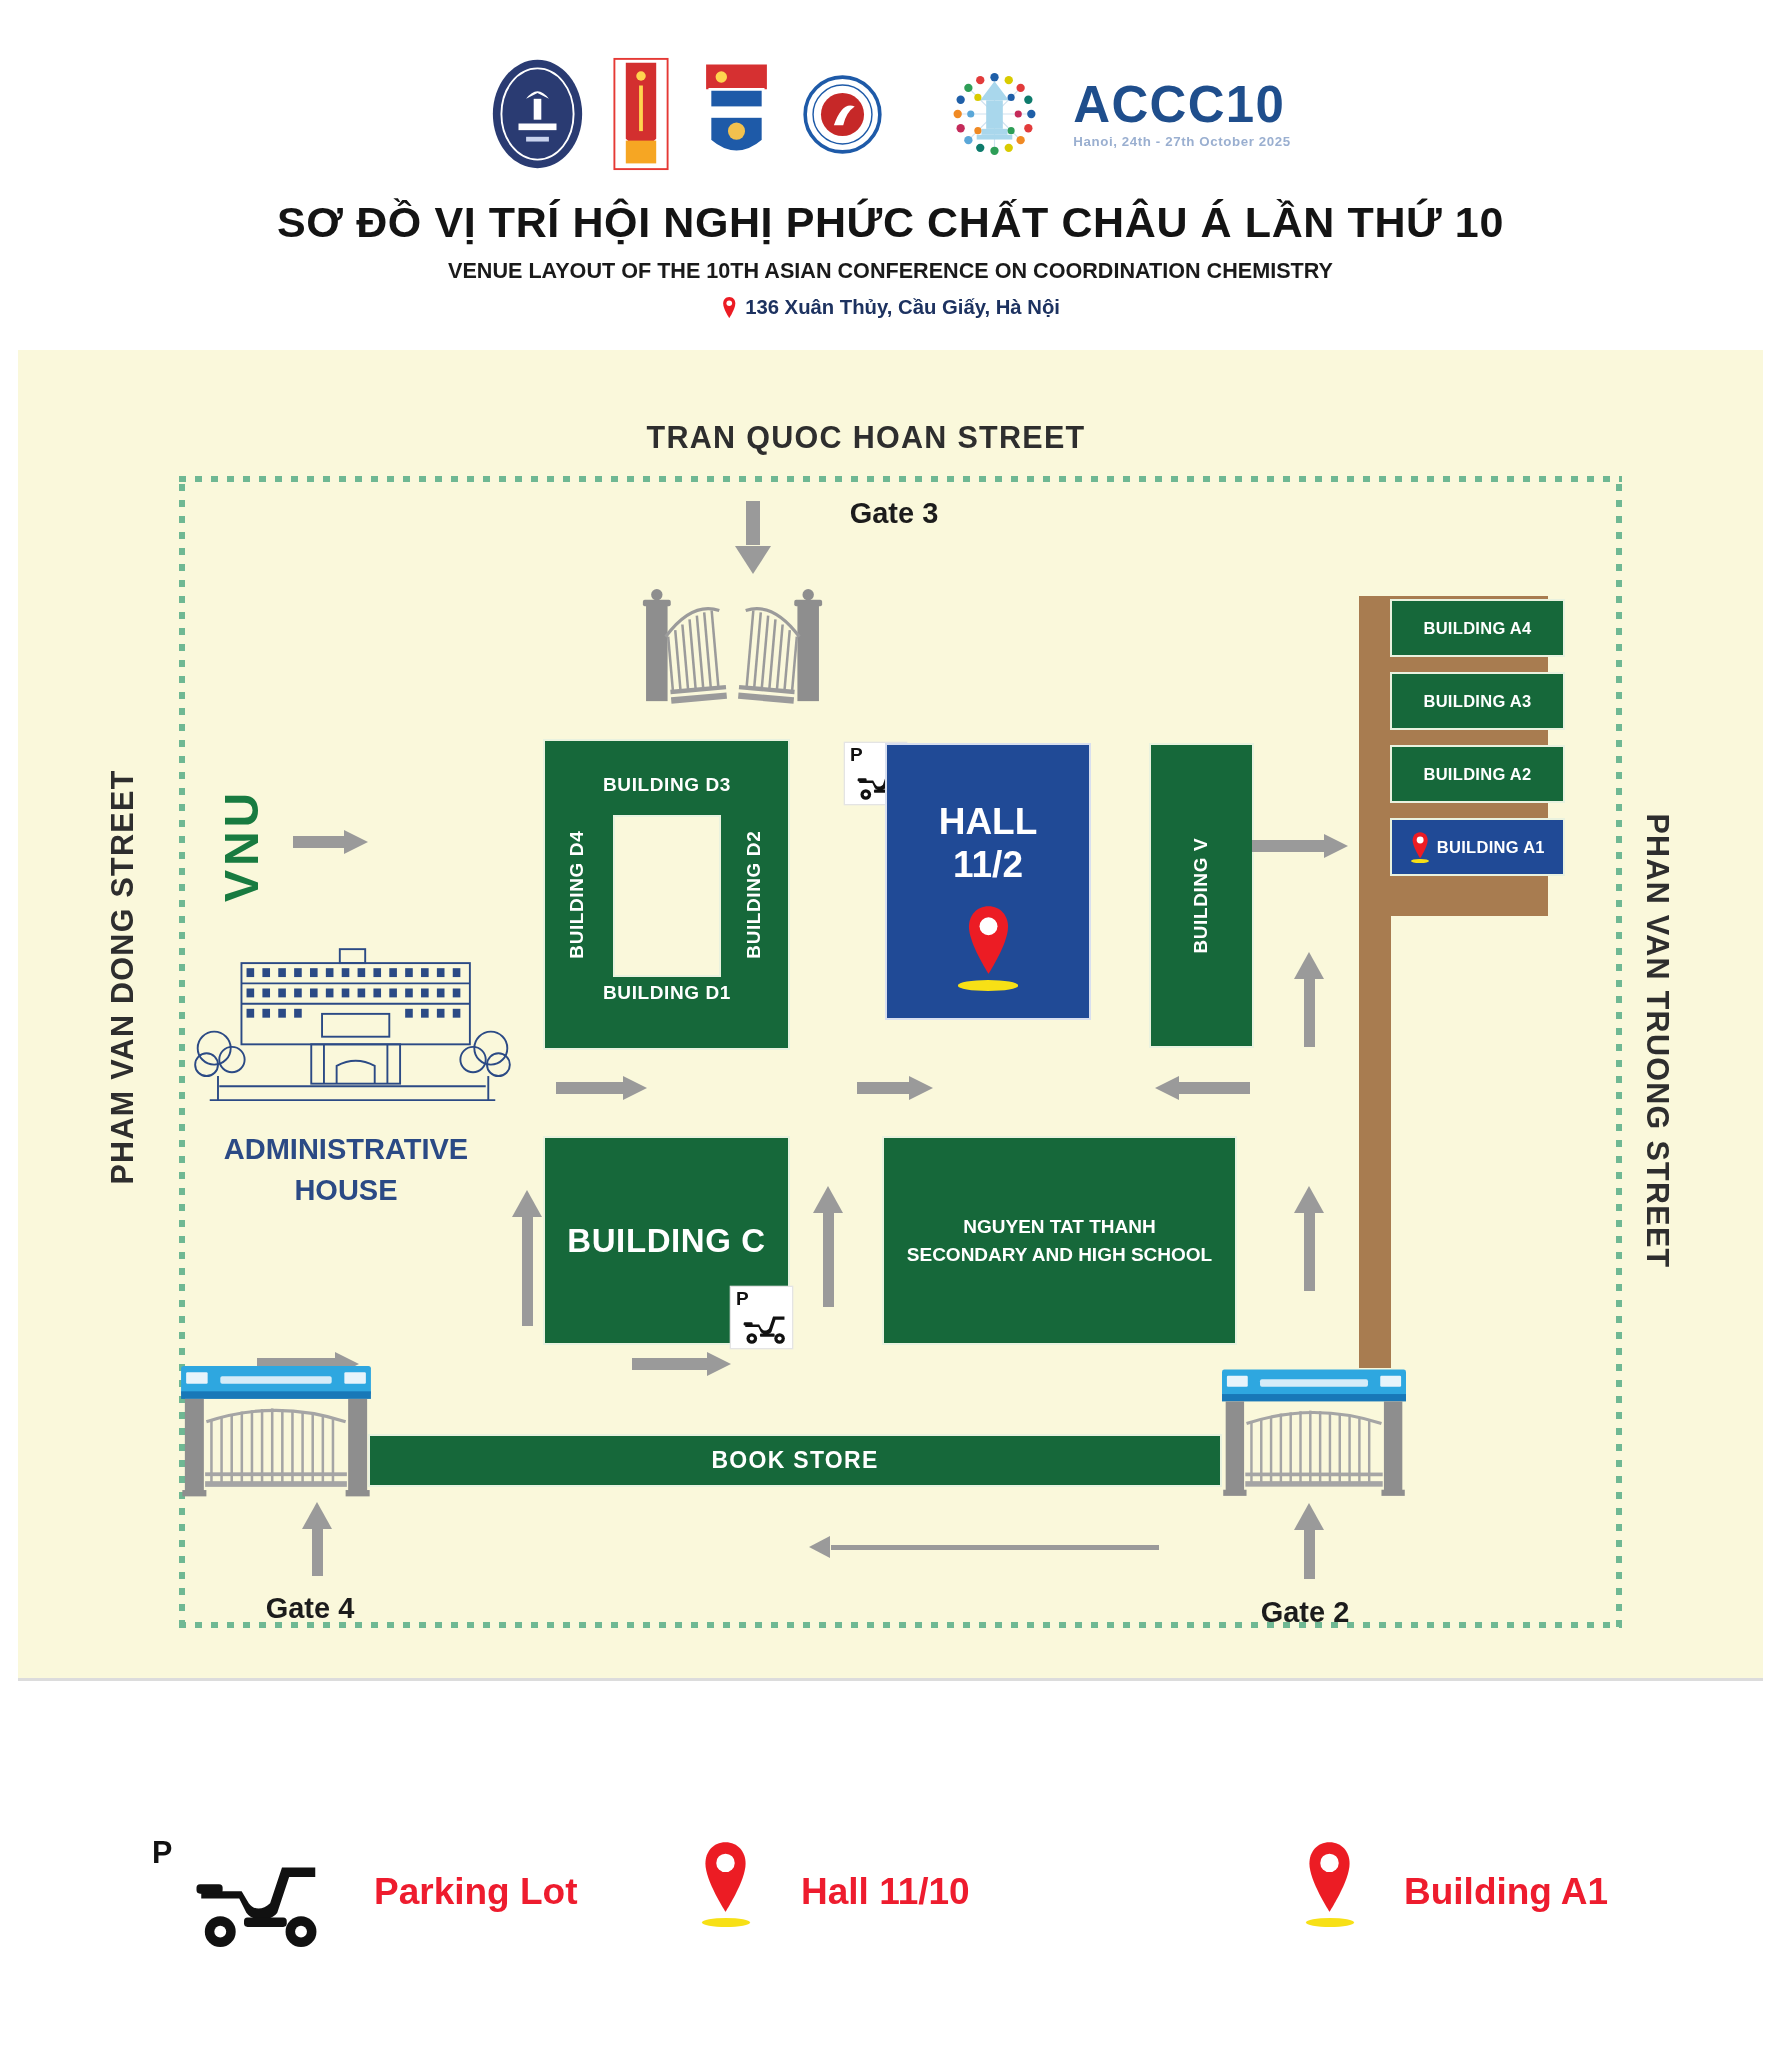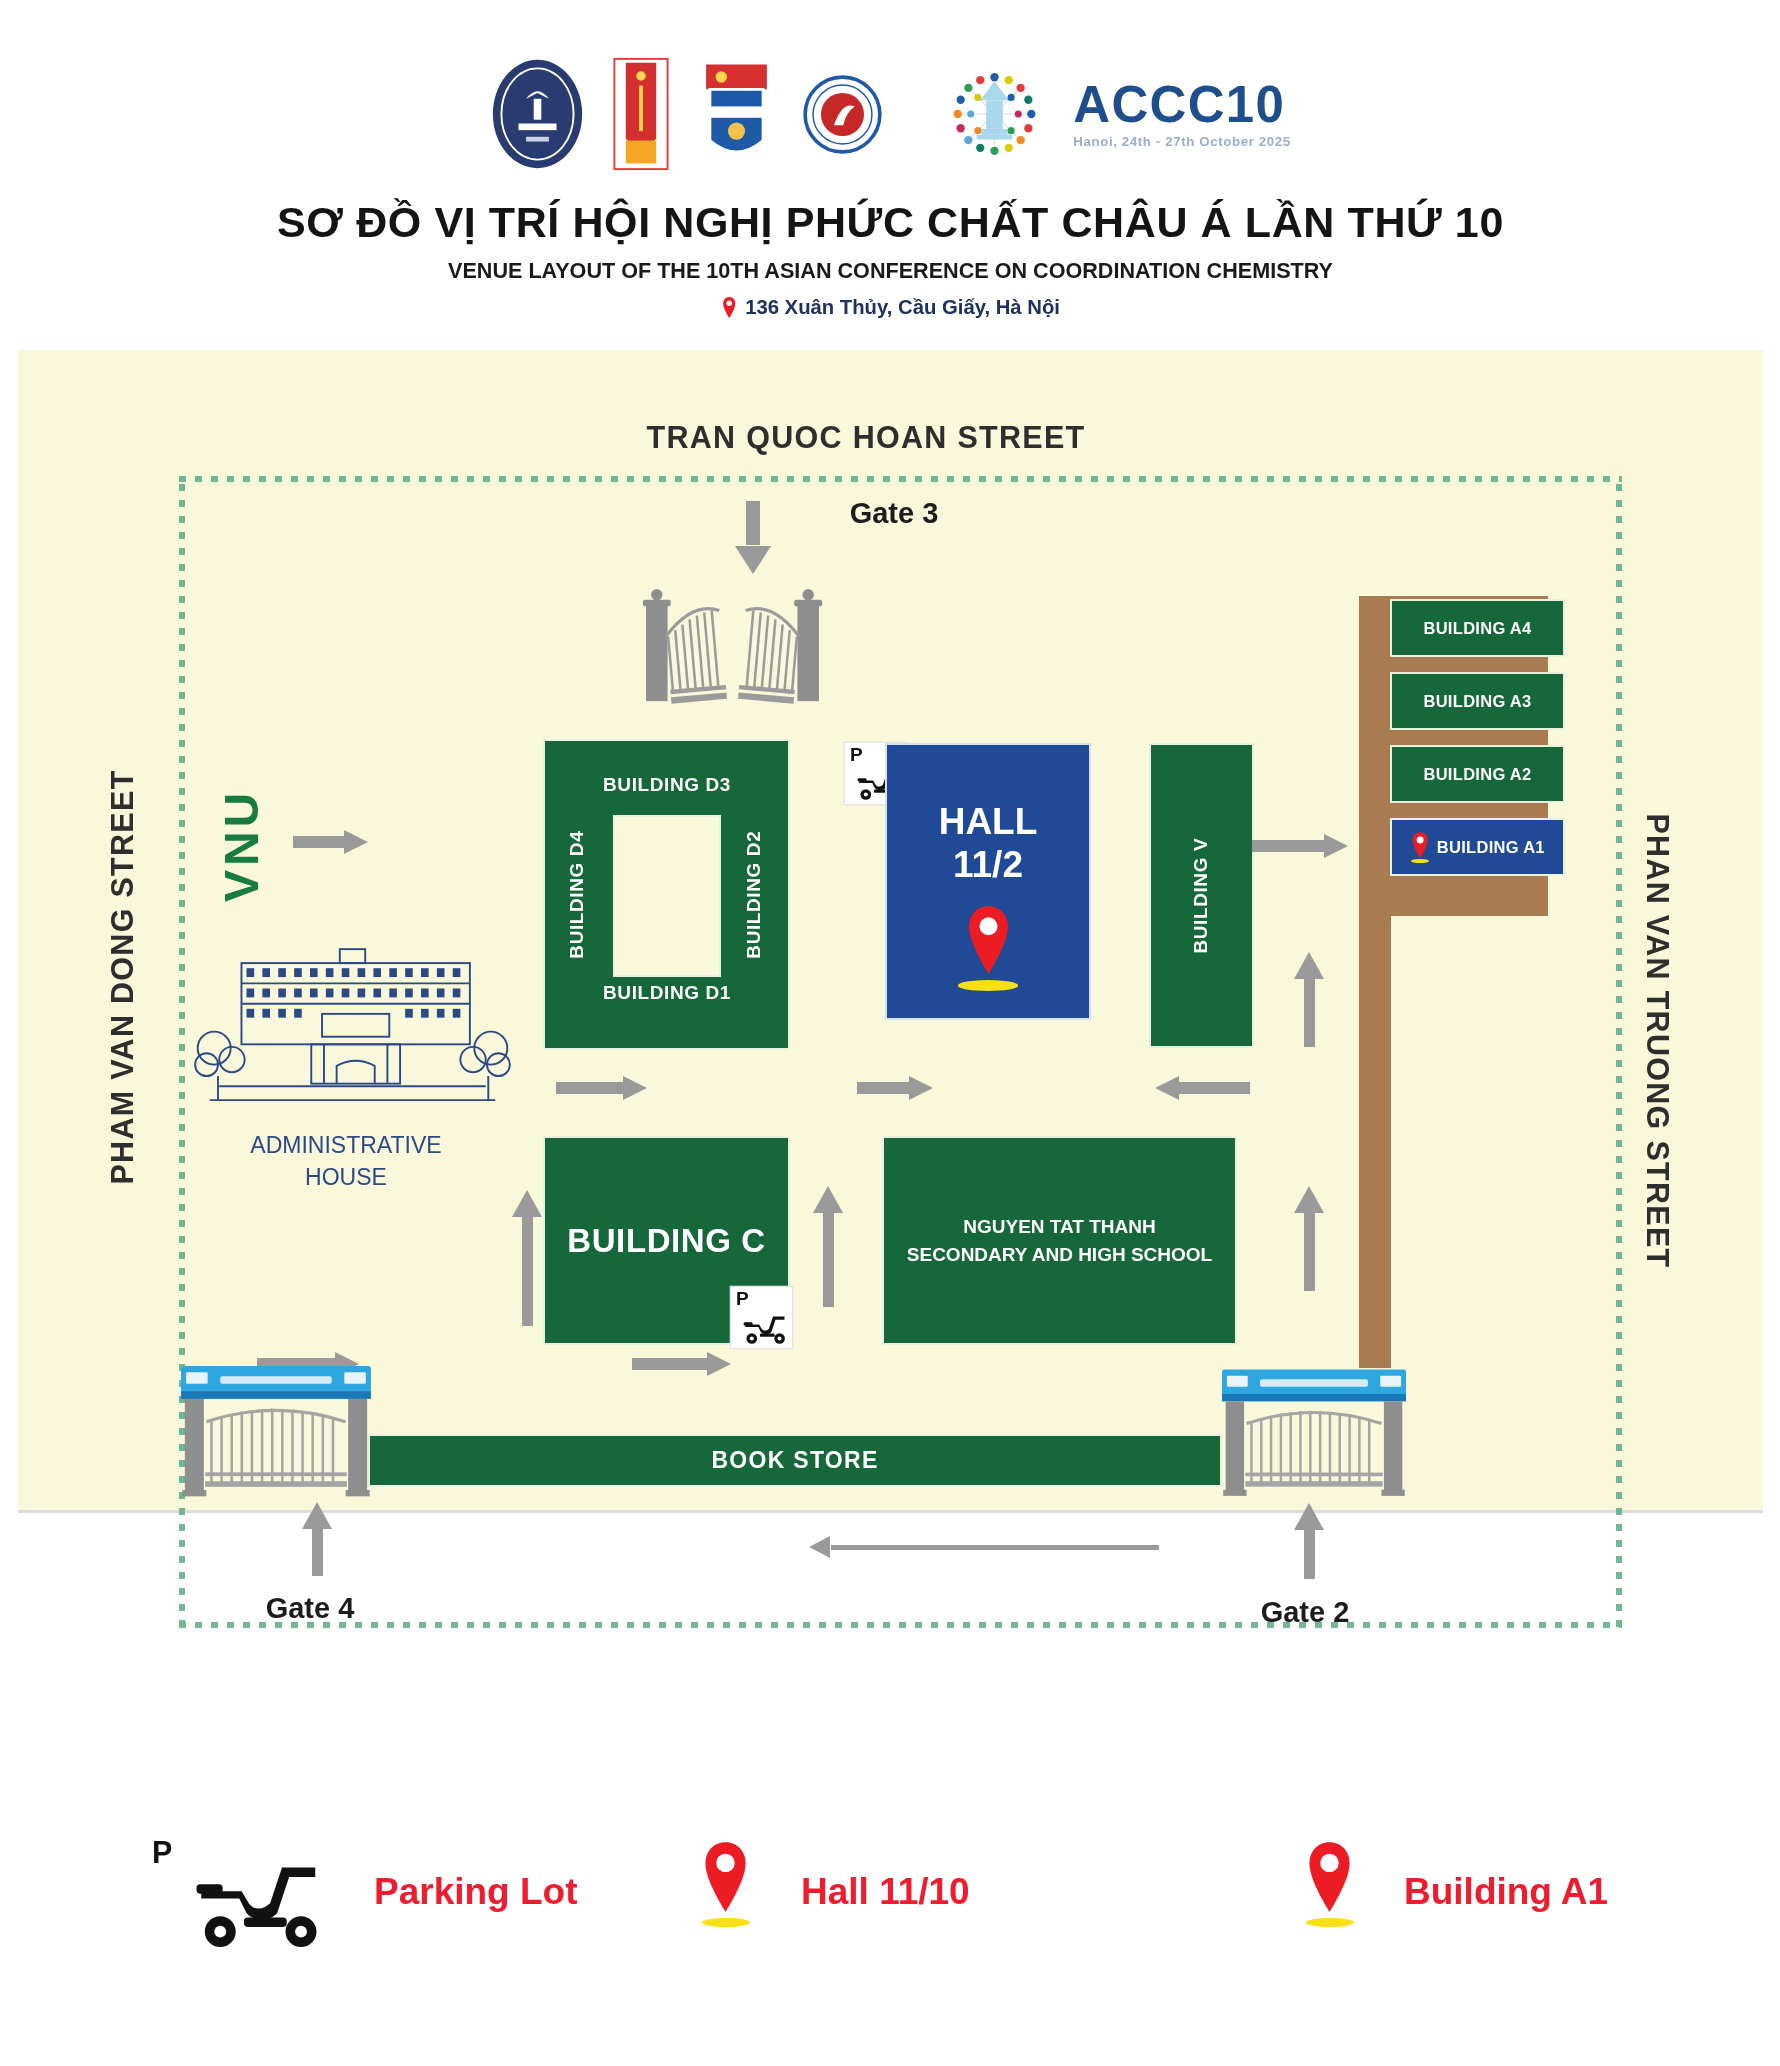--- a/index.html
+++ b/index.html
@@ -14,21 +14,21 @@
   .abs{position:absolute;}
   .ctr{text-align:center;}
   
   .logos{position:absolute;left:0;top:57px;width:100%;display:flex;justify-content:center;align-items:center;gap:27px;}
   .title{position:absolute;left:0;top:198px;width:100%;text-align:center;font-size:43px;font-weight:bold;color:#141414;letter-spacing:0.6px;}
   .subtitle{position:absolute;left:0;top:258px;width:100%;text-align:center;font-size:21.6px;font-weight:bold;color:#1a1a1a;}
   .addr{position:absolute;left:0;top:296px;width:100%;display:flex;justify-content:center;align-items:center;gap:7.6px;font-size:20.3px;font-weight:bold;color:#1D3260;}
   .accc-word{font-size:51px;font-weight:bold;color:var(--accc-navy);letter-spacing:1.3px;line-height:1;}
   .accc-tag{font-size:13.3px;font-weight:bold;color:#9AAFD0;margin-top:3.8px;letter-spacing:0.6px;}
   
-  .map{position:absolute;left:18px;top:350px;width:1745px;height:1163px;background:var(--map-bg);border-bottom:3.8px solid #dcdcdc;}
+  .map{position:absolute;left:18px;top:350px;width:1745px;height:1331px;background:var(--map-bg);border-bottom:3.8px solid #dcdcdc;}
   .street{position:absolute;font-size:30.5px;font-weight:bold;color:var(--street-text);letter-spacing:1.3px;text-align:center;}
   .dash-h{position:absolute;height:5.7px;background:repeating-linear-gradient(90deg,var(--dash-green) 0 7px,transparent 7px 16px);}
   .dash-v{position:absolute;width:5.7px;background:repeating-linear-gradient(0deg,var(--dash-green) 0 7px,transparent 7px 16px);}
   .bld{position:absolute;background:var(--building-green);border:2.5px solid #E9F2DF;color:#fff;font-weight:bold;display:flex;align-items:center;justify-content:center;}
   .rot-ccw{transform:rotate(-90deg);}
   .rot-cw{transform:rotate(90deg);}
   .vwrap{position:absolute;display:flex;align-items:center;justify-content:center;}
   .gate-label{position:absolute;font-size:29px;font-weight:bold;color:#1c1c1c;text-align:center;}
   
   .arrow{position:absolute;}
@@ -260,21 +260,21 @@
         <rect x="103" y="110" width="12" height="14"></rect>
           <rect x="128" y="110" width="12" height="14"></rect>
           <rect x="153" y="110" width="12" height="14"></rect>
           <rect x="178" y="110" width="12" height="14"></rect>
           <rect x="353" y="110" width="12" height="14"></rect>
           <rect x="378" y="110" width="12" height="14"></rect>
           <rect x="403" y="110" width="12" height="14"></rect>
           <rect x="428" y="110" width="12" height="14"></rect>
       </g>
     </svg>
-    <div class="abs ctr" style="left:201px;top:779px;width:254px;font-size:23px;font-weight:normal;color:var(--admin-navy);line-height:1.4;">
+    <div class="abs ctr" style="left:201px;top:779px;width:254px;font-size:29px;font-weight:bold;color:var(--admin-navy);line-height:1.4;">
       <div>ADMINISTRATIVE</div>
       <div>HOUSE</div>
     </div>
 
     <div class="bld" style="left:525px;top:389px;width:247px;height:311px;"></div>
     <div class="abs" style="left:595px;top:465px;width:108px;height:162px;background:var(--map-bg);border:2.5px solid #E9F2DF;"></div>
     <div class="abs ctr" style="left:541px;top:424px;width:216px;font-size:19px;font-weight:bold;color:#fff;letter-spacing:0.6px;">BUILDING D3</div>
     <div class="abs ctr" style="left:541px;top:632px;width:216px;font-size:19px;font-weight:bold;color:#fff;letter-spacing:0.6px;">BUILDING D1</div>
     <div class="vwrap rot-ccw" style="left:451px;top:532px;width:216px;height:25.4px;font-size:19px;font-weight:bold;color:#fff;letter-spacing:0.6px;">
         <span>BUILDING D4</span>

